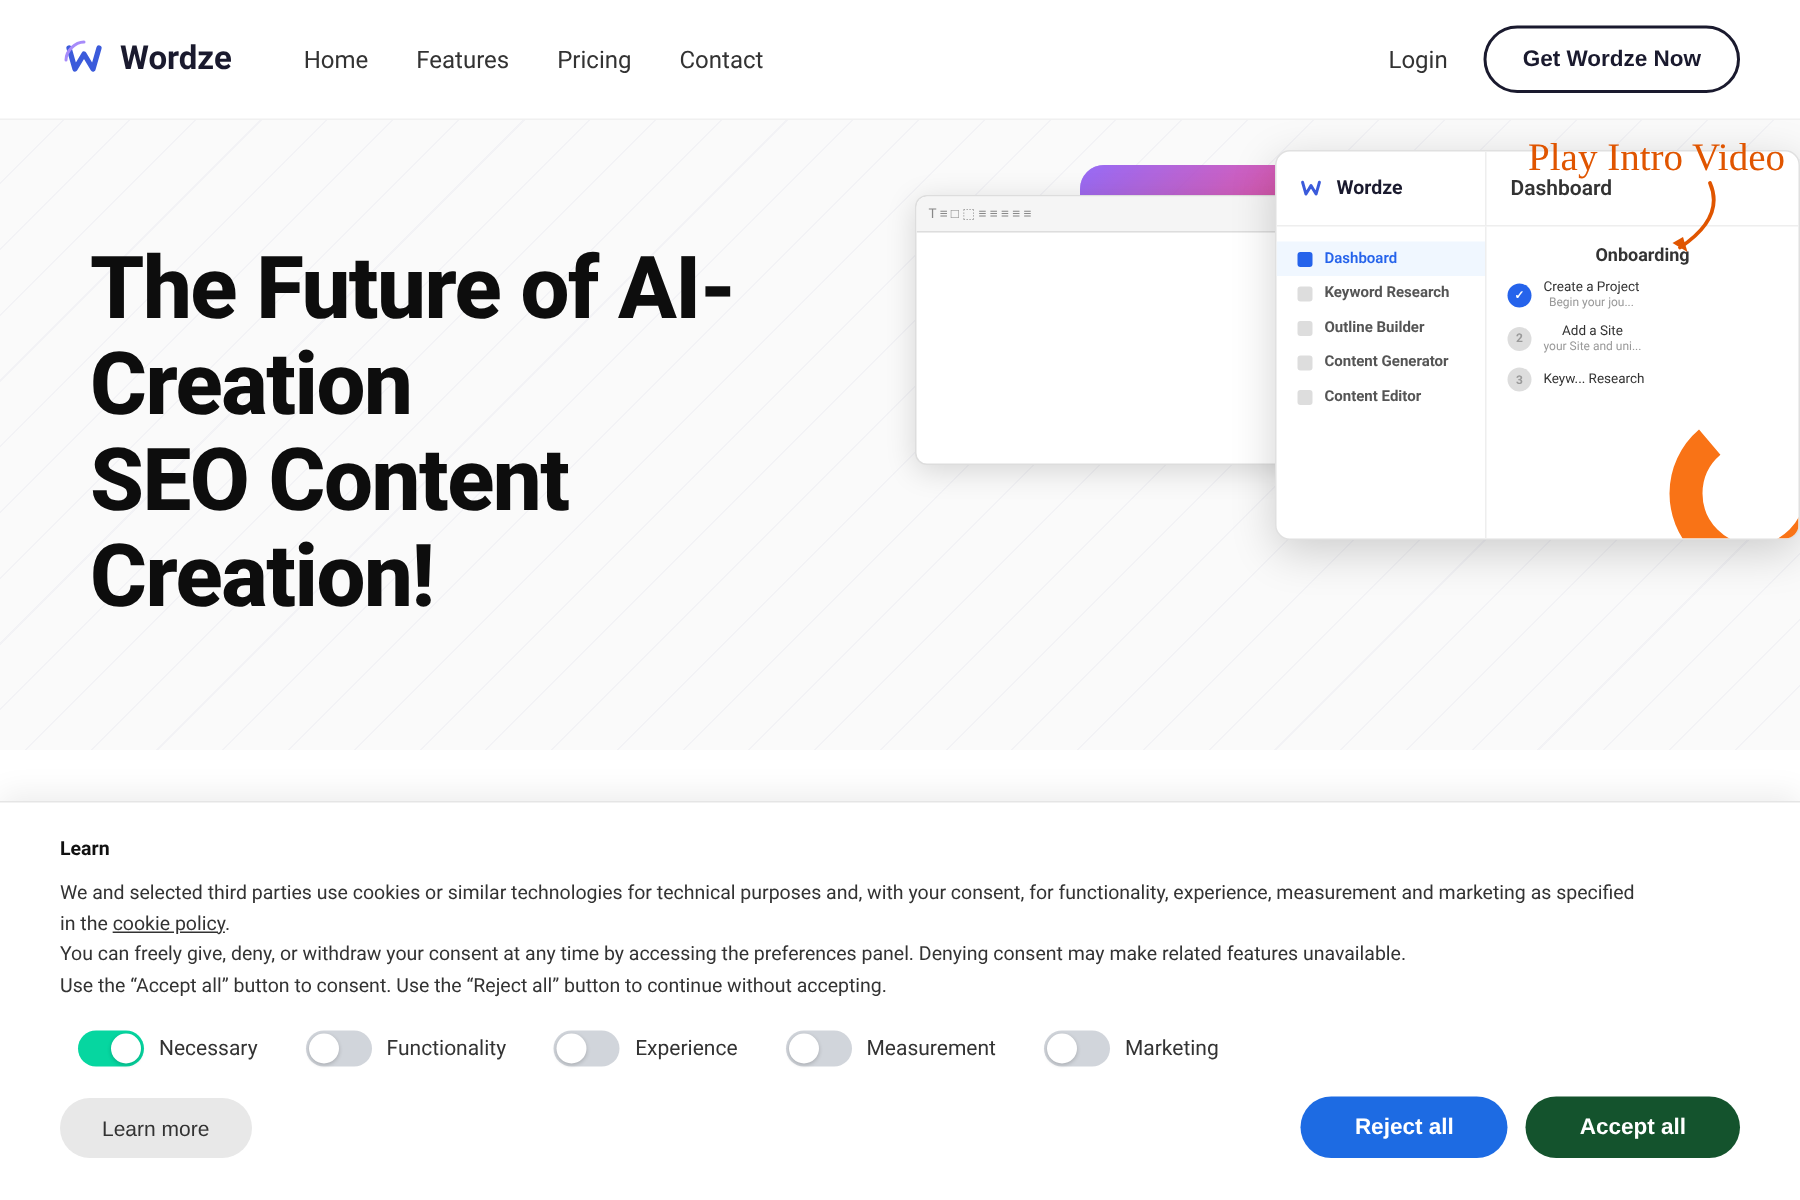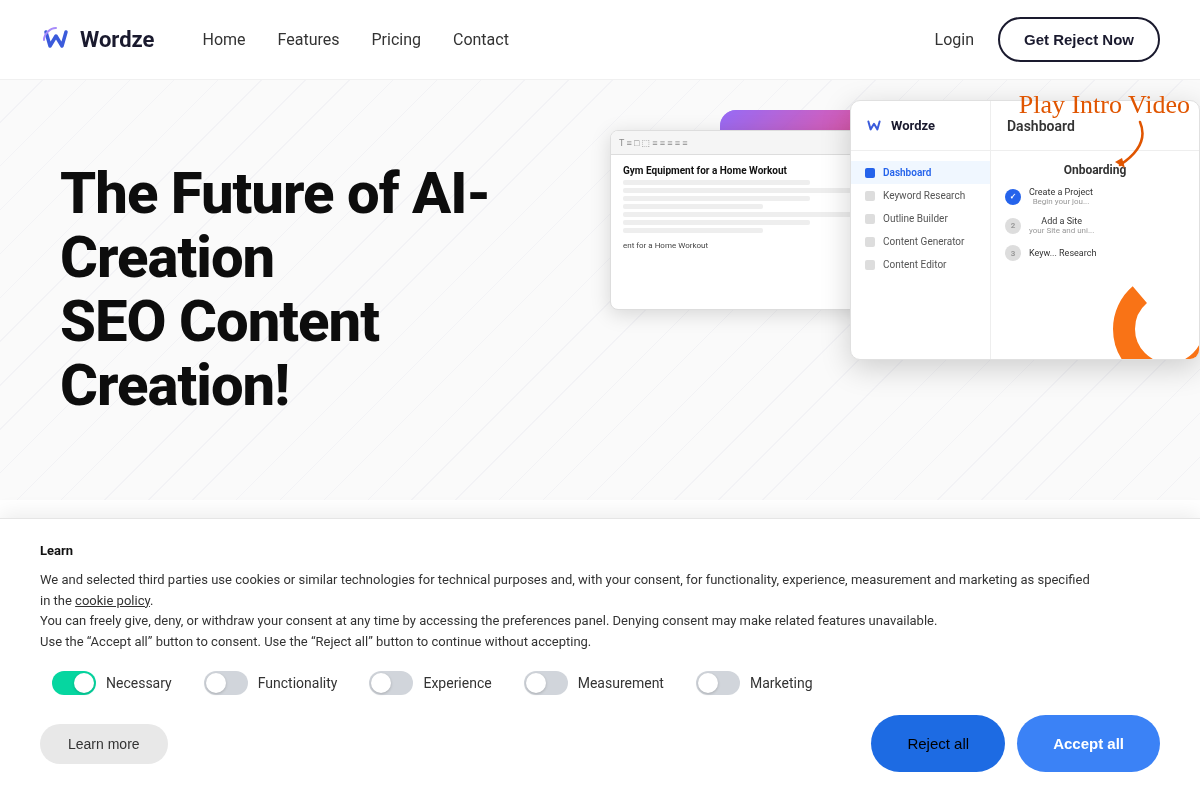--- a/index.html
+++ b/index.html
@@ -112,21 +112,21 @@
     .mock-dash-title-area {
       flex: 1; display: flex; align-items: center; padding: 0 16px;
       font-size: 14px; font-weight: 600; color: #333;
     }
     .mock-dash-body { display: flex; height: calc(100% - 50px); }
     .mock-dash-sidebar {
       width: 140px; border-right: 1px solid #eee; padding: 10px 0;
     }
     .mock-dash-sidebar-item {
       display: flex; align-items: center; gap: 8px; padding: 6px 14px;
-      font-size: 10px; color: #555;
+      font-size: 10px; color: #555; font-weight: bold;
     }
     .mock-dash-sidebar-item.active { background: #f0f7ff; color: #2563eb; font-weight: 600; }
     .mock-dash-sidebar-icon { width: 10px; height: 10px; border-radius: 2px; background: #ddd; flex-shrink: 0; }
     .mock-dash-sidebar-item.active .mock-dash-sidebar-icon { background: #2563eb; }
     .mock-dash-main {
       flex: 1; padding: 12px 14px; text-align: center;
     }
     .mock-dash-main-title { font-size: 12px; font-weight: 700; color: #333; margin-bottom: 10px; }
     .mock-dash-step {
       display: flex; align-items: center; gap: 8px; margin-bottom: 10px;
@@ -183,27 +183,27 @@
       display: flex; justify-content: space-between; align-items: center;
       margin-top: 20px;
     }
     .btn-learn-more {
       background: #e8e8e8; color: #333; border: none;
       padding: 12px 28px; border-radius: 50px; font-size: 14px; font-weight: 500;
       cursor: pointer;
     }
     .cookie-action-buttons { display: flex; gap: 12px; }
     .btn-reject {
-      background: #1d6be3; color: #000000; border: none;
-      padding: 12px 36px; border-radius: 50px; font-size: 15px; font-weight: 400;
+      background: #1d6be3; color: #ffffff; border: none;
+      padding: 12px 36px; border-radius: 50px; font-size: 15px; font-weight: 700;
       cursor: pointer;
     }
     .btn-accept {
-      background: #3b82f6; color: #fff; border: none;
-      padding: 20px 36px; border-radius: 50px; font-size: 15px; font-weight: 600;
+      background: #14532d; color: #fff; border: none;
+      padding: 4px 36px; border-radius: 50px; font-size: 15px; font-weight: 600;
       cursor: pointer;
     }
   </style>
 </head>
 <body>
 
 <nav class="navbar">
   <div class="navbar-left">
     <div class="logo">
       <svg class="logo-icon" viewBox="0 0 32 32" fill="none" xmlns="http://www.w3.org/2000/svg">
@@ -214,21 +214,21 @@
     </div>
     <div class="nav-links">
       <a class="nav-link" href="#">Home</a>
       <a class="nav-link" href="#">Features</a>
       <a class="nav-link" href="#">Pricing</a>
       <a class="nav-link" href="#">Contact</a>
     </div>
   </div>
   <div class="navbar-right">
     <a class="login-link" href="#">Login</a>
-    <button class="cta-button">Get Reject Now</button>
+    <button class="cta-button">Get Wordze Now</button>
   </div>
 </nav>
 
 <div class="hero-bg"></div>
 
 <section class="hero">
   <div class="hero-text">
     <h1 class="hero-title">
       <span>The Future of AI-</span><br>
       <span>Creation</span><br>
@@ -246,31 +246,20 @@
       </svg>
     </div>
 
     <div class="gradient-card">
       <div class="gradient-card-inner"></div>
     </div>
 
     <div class="mock-content-editor">
       <div class="mock-editor-toolbar">
         <span style="font-size:9px; color:#888; flex:1;">T ≡ □ ⬚ ≡ ≡ ≡ ≡ ≡</span>
-      </div>
-      <div class="mock-editor-body">
-        <div class="mock-editor-title">Gym Equipment for a Home Workout</div>
-        <div class="mock-editor-line medium"></div>
-        <div class="mock-editor-line"></div>
-        <div class="mock-editor-line medium"></div>
-        <div class="mock-editor-line short"></div>
-        <div class="mock-editor-line"></div>
-        <div class="mock-editor-line medium"></div>
-        <div class="mock-editor-line short"></div>
-        <div style="margin-top:8px; font-size:8px; color:#444;">ent for a Home Workout</div>
       </div>
     </div>
 
     <div class="mock-dashboard">
       <div class="mock-dash-header">
         <div class="mock-dash-logo-area">
           <svg width="18" height="18" viewBox="0 0 32 32" fill="none">
             <path d="M6 8 L10 22 L16 12 L22 22 L26 8" stroke="#3b5bdb" stroke-width="3.5" stroke-linecap="round" stroke-linejoin="round" fill="none"></path>
           </svg>
           <span class="mock-dash-logo-text">Wordze</span>

